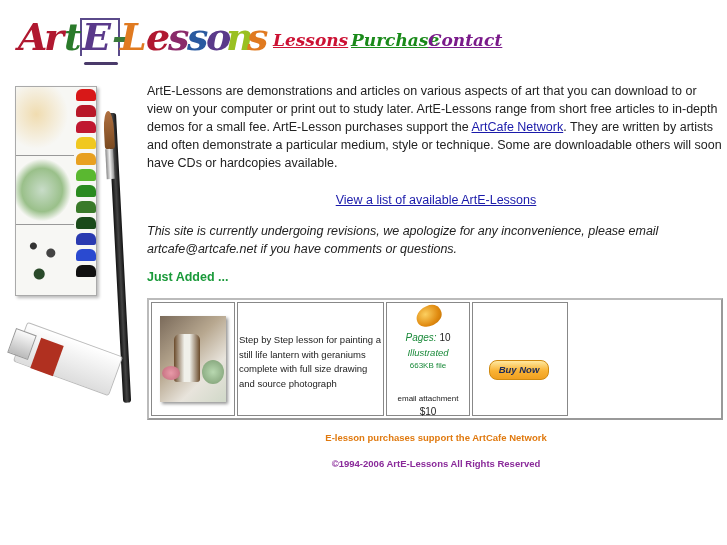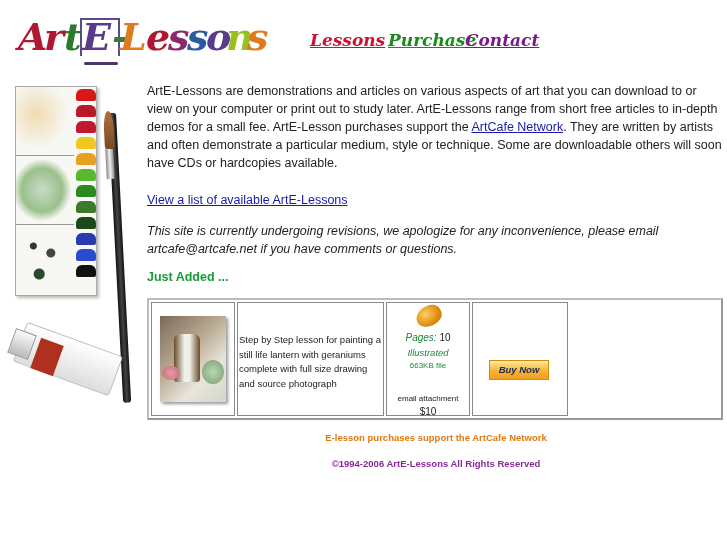--- a/index.html
+++ b/index.html
@@ -5,41 +5,41 @@
   html, body { margin:0; padding:0; background:#ffffff; }
   body { width:727px; height:545px; position:relative; overflow:hidden; font-family:"Liberation Sans", "DejaVu Sans", sans-serif; color:#222; }
   .abs { position:absolute; }
 
   
   .logo { left:18px; top:14px; height:46px; width:240px; }
   .logo .letter { font-family:"DejaVu Serif", serif; font-style:italic; font-weight:bold; font-size:38px; position:absolute; top:0; letter-spacing:-1px; }
   .logo .frame { position:absolute; left:62px; top:4px; width:40px; height:38px; border:2px solid #5a4a8a; border-bottom:none; box-sizing:border-box; }
   .logo .frame-base { position:absolute; left:66px; top:48px; width:34px; height:3px; background:#4a3a6a; border-radius:2px; }
 
-  .nav a { position:absolute; top:30px; font-family:"DejaVu Serif", serif; font-style:italic; font-weight:bold; font-size:17px; text-decoration:underline;margin-left:37px; }
+  .nav a { position:absolute; top:30px; font-family:"DejaVu Serif", serif; font-style:italic; font-weight:bold; font-size:17px; text-decoration:underline; }
   .nav .n1 { left:273px; color:#cc1133; }
   .nav .n2 { left:351px; color:#1a8a1a; }
   .nav .n3 { left:428px; color:#7a1a8a; }
 
   
   .art { left:5px; top:83px; width:135px; height:340px; }
   .palette { position:absolute; left:10px; top:3px; width:80px; height:208px; background:#f7f7f4; border:1px solid #aaa; box-shadow:2px 2px 3px #bbb; overflow:hidden; }
   .pal-sec { position:absolute; left:0; width:58px; border-bottom:1px solid #999; }
   .well { position:absolute; left:60px; width:20px; height:12px; border-radius:6px 6px 2px 2px; }
   .brush { position:absolute; left:103px; top:30px; width:8px; height:290px; background:linear-gradient(90deg,#111,#444,#111); transform:rotate(-3deg); transform-origin:top; border-radius:3px; }
   .brush-tip { position:absolute; left:99px; top:28px; width:10px; height:38px; background:linear-gradient(#b07040,#7a4a20); border-radius:50% 50% 3px 3px; transform:rotate(-3deg); }
   .ferrule { position:absolute; left:101px; top:66px; width:8px; height:30px; background:linear-gradient(90deg,#888,#eee,#888); transform:rotate(-3deg); }
   .tube { position:absolute; left:12px; top:255px; width:100px; height:40px; background:linear-gradient(#fff,#ddd); border:1px solid #bbb; transform:rotate(20deg); border-radius:3px; }
   .tube-cap { position:absolute; left:6px; top:248px; width:20px; height:24px; background:linear-gradient(#fafafa,#bbb); border:1px solid #999; transform:rotate(20deg); }
   .tube-label { position:absolute; left:30px; top:258px; width:24px; height:32px; background:#b03020; transform:rotate(20deg); }
 
   
   .intro { left:147px; top:82px; width:578px; font-size:12.5px; line-height:18px; color:#222; }
   .intro a { color:#1a1aaa; text-decoration:underline; }
-  .view-link { left:147px; top:193px; width:578px; font-size:12.5px; }
+  .view-link { left:147px; top:193px; width:578px; text-align:center; font-size:12.5px; }
   .view-link a { color:#1a1aaa; text-decoration:underline; }
   .notice { left:147px; top:222px; width:578px; font-size:12.5px; font-style:italic; line-height:18px; color:#222; }
   .just-added { left:147px; top:270px; font-size:12.5px; font-weight:bold; color:#1a9a3a; }
 
   
   .lesson-table { left:147px; top:298px; width:576px; height:122px; border:2px solid #999; border-top-color:#bbb; border-left-color:#bbb; box-sizing:border-box; display:flex; padding:1px; }
   .cell { border:1px solid #888; margin:1px; box-sizing:border-box; position:relative; background:#fff; }
   .c1 { width:84px; }
   .c2 { width:153px; }
   .c3 { width:147px; }
@@ -54,21 +54,21 @@
   .lesson-author { font-size:8.5px; color:#1a1aaa; text-decoration:underline; display:block; margin-top:1px; }
   .desc { position:absolute; left:1px; top:30px; width:146px; font-size:9.5px; line-height:14.5px; color:#222; }
   .c4 .icon-egg { position:absolute; left:29px; top:3px; width:26px; height:20px; background:radial-gradient(ellipse at 40% 35%,#fcd060,#e08a10 60%,#b86a00); border-radius:55% 45% 50% 50%; transform:rotate(-25deg); }
   .c4 .meta { position:absolute; left:0; right:0; text-align:center; }
   .pages { top:29px; font-size:10px; color:#222; }
   .pages i { color:#1a8a3a; }
   .illus { top:44px; font-size:9.5px; font-style:italic; color:#1a8a3a; }
   .filesize { top:58px; font-size:8px; color:#1a8a3a; }
   .attach { top:91px; font-size:8px; color:#222; }
   .price { top:103px; font-size:10px; color:#222; }
-  .buy { position:absolute; left:16px; top:57px; width:60px; height:20px; background:linear-gradient(#ffe9a0,#f9b233 55%,#f0a020); border:1px solid #d08a10; border-radius:0; box-sizing:border-box; font-size:9.5px; font-weight:bold; font-style:italic; color:#1a2a5a; text-align:center; line-height:18px; cursor:pointer; }
+  .buy { position:absolute; left:16px; top:57px; width:60px; height:20px; background:linear-gradient(#ffe9a0,#f9b233 55%,#f0a020); border:1px solid #d08a10; border-radius:8px; box-sizing:border-box; font-size:9.5px; font-weight:bold; font-style:italic; color:#1a2a5a; text-align:center; line-height:18px; cursor:pointer; }
 
   .footer1 { left:147px; top:432px; width:578px; text-align:center; font-size:9.5px; font-weight:bold; color:#e07a10; }
   .footer2 { left:147px; top:458px; width:578px; text-align:center; font-size:9.5px; font-weight:bold; color:#8a2a9a; }
 </style>
 </head>
 <body>
 
 <div class="abs logo" id="logo">
   <div class="frame"></div>
   <div class="frame-base"></div>

